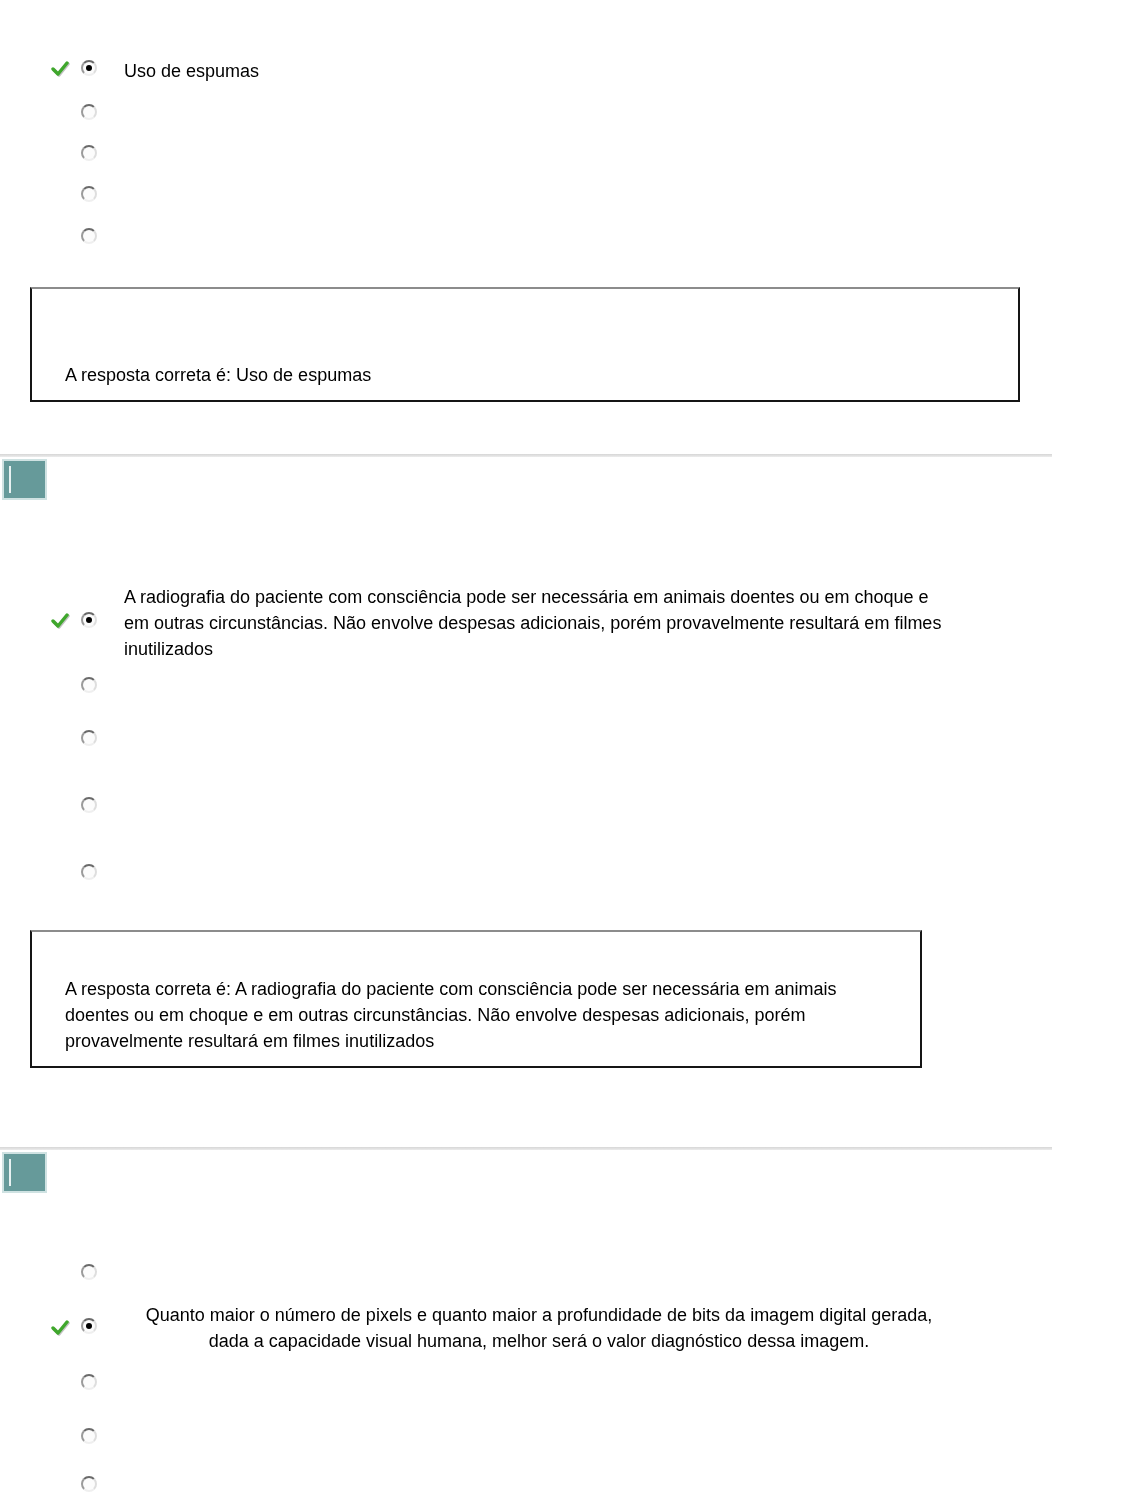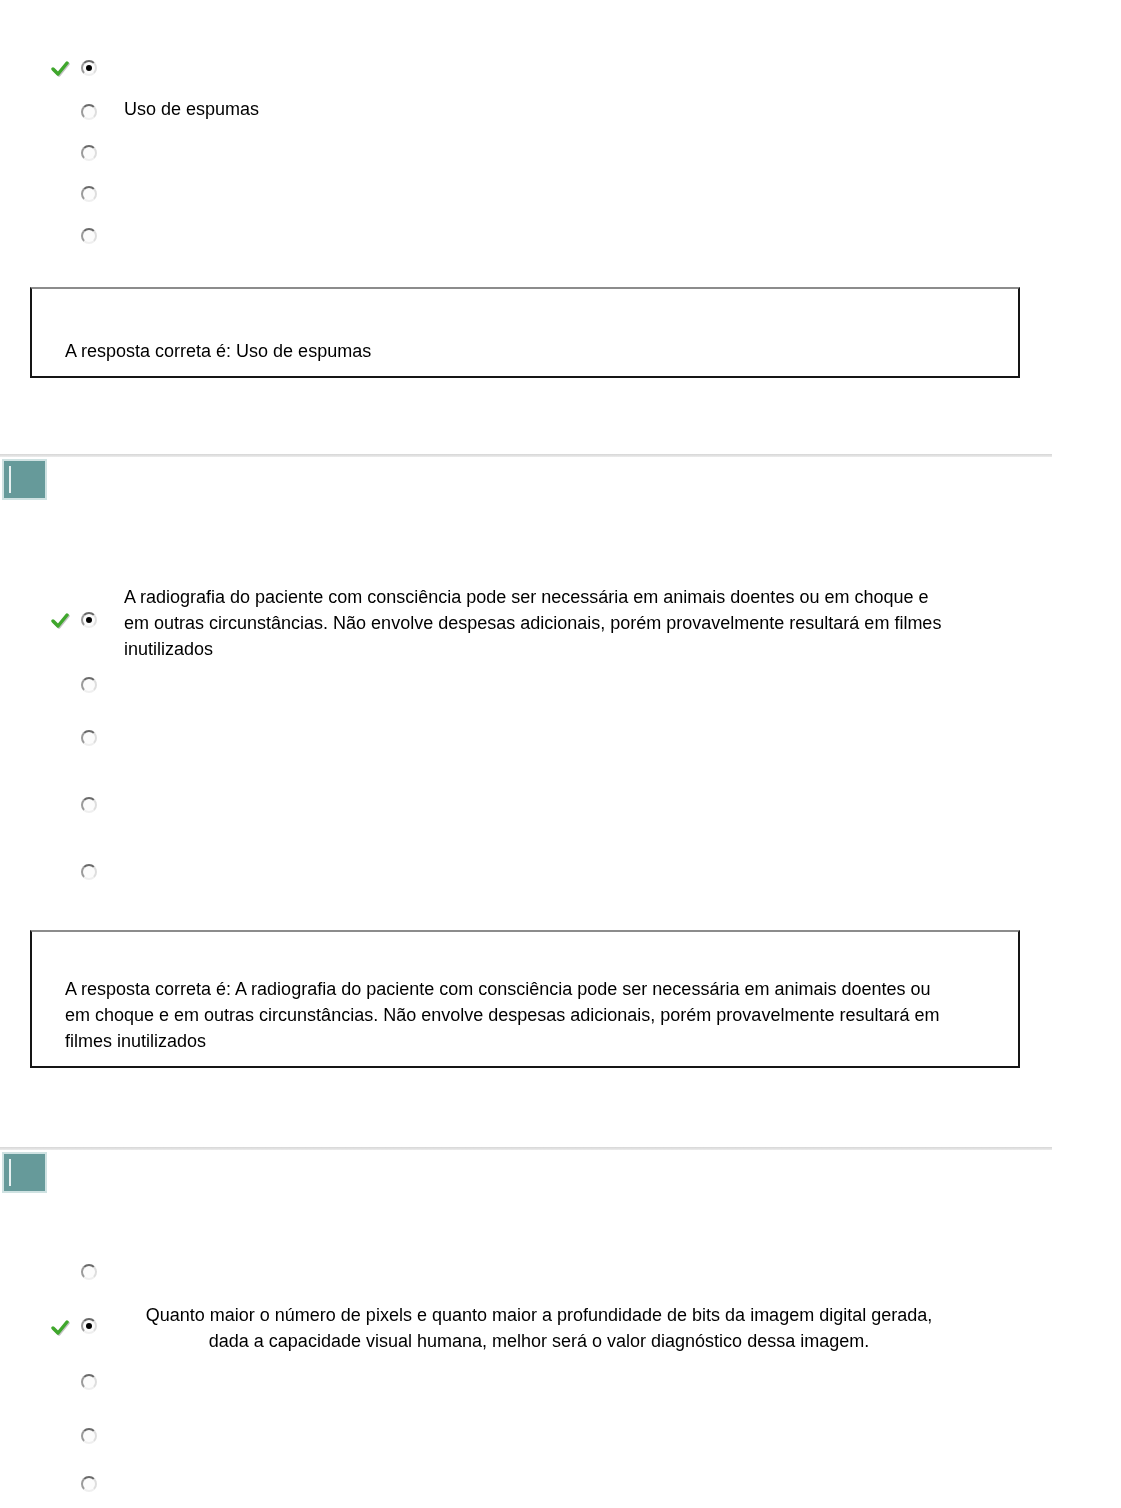--- a/index.html
+++ b/index.html
@@ -96,29 +96,29 @@
 
 <main class="page">
 
   <section>
     <span class="check" style="left:51px; top:61px;">
       <svg width="18" height="15" viewBox="0 0 18 15">
           <path d="M2 8 L7 13 L16 2" fill="none" stroke="#3fa72c" stroke-width="3.4" stroke-linecap="round" stroke-linejoin="round"></path>
         </svg>
     </span>
     <span class="radio selected" style="left:81px; top:60px;"></span>
-    <div class="opt-text" style="left:124px; top:58px; width:830px;margin-top:38px;">Uso de espumas</div>
+    <div class="opt-text" style="left:124px; top:58px; width:830px;">Uso de espumas</div>
 
     <span class="radio" style="left:81px; top:104px;"></span>
     <span class="radio" style="left:81px; top:145px;"></span>
     <span class="radio" style="left:81px; top:186px;"></span>
     <span class="radio" style="left:81px; top:228px;"></span>
   </section>
 
-  <div class="feedback-box" style="left:30px; top:287px; width:990px; height:91px;">
+  <div class="feedback-box" style="left:30px; top:287px; width:990px; height:115px;">
     <div class="feedback-text">A resposta correta é: Uso de espumas</div>
   </div>
 
   <div class="divider" style="top:454px;"></div>
   <div class="teal-block" style="top:459px;">
     <span class="caret-line"></span>
   </div>
 
   <section>
     <span class="check" style="left:51px; top:613px;">
@@ -128,21 +128,21 @@
     </span>
     <span class="radio selected" style="left:81px; top:612px;"></span>
     <div class="opt-text" style="left:124px; top:584px; width:830px;">A radiografia do paciente com consciência pode ser necessária em animais doentes ou em choque e em outras circunstâncias. Não envolve despesas adicionais, porém provavelmente resultará em filmes inutilizados</div>
 
     <span class="radio" style="left:81px; top:677px;"></span>
     <span class="radio" style="left:81px; top:730px;"></span>
     <span class="radio" style="left:81px; top:797px;"></span>
     <span class="radio" style="left:81px; top:864px;"></span>
   </section>
 
-  <div class="feedback-box" style="left:30px; top:930px; width:990px; height:138px;">
+  <div class="feedback-box" style="left:30px; top:930px; width:892px; height:138px;">
     <div class="feedback-text">A resposta correta é: A radiografia do paciente com consciência pode ser necessária em animais doentes ou em choque e em outras circunstâncias. Não envolve despesas adicionais, porém provavelmente resultará em filmes inutilizados</div>
   </div>
 
   <div class="divider" style="top:1147px;"></div>
   <div class="teal-block" style="top:1152px;">
     <span class="caret-line"></span>
   </div>
 
   <section>
     <span class="radio" style="left:81px; top:1264px;"></span>

